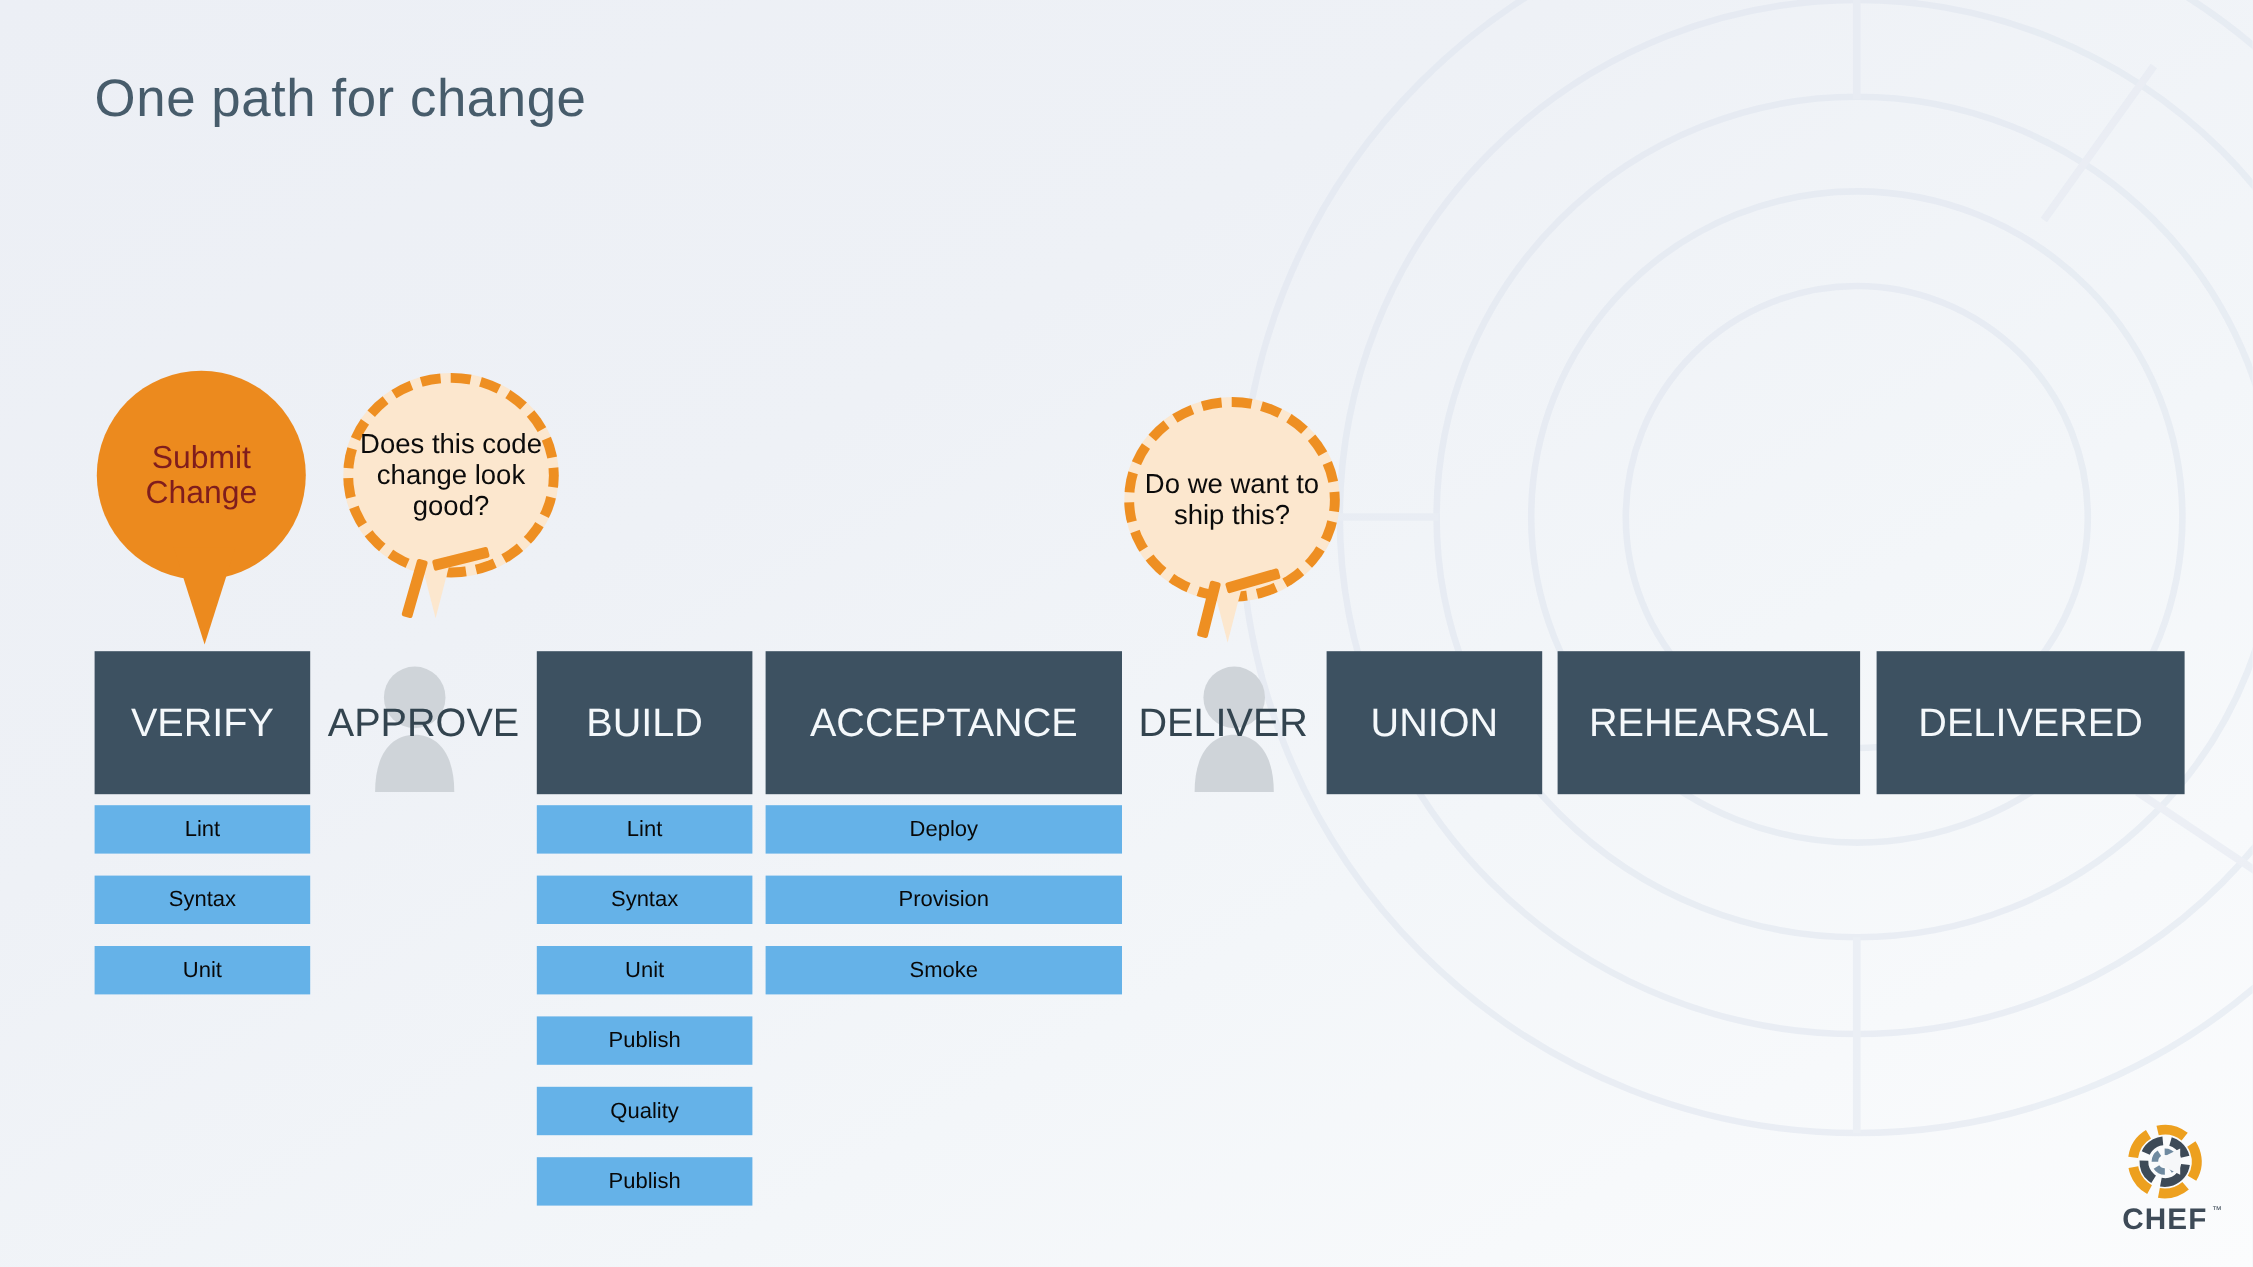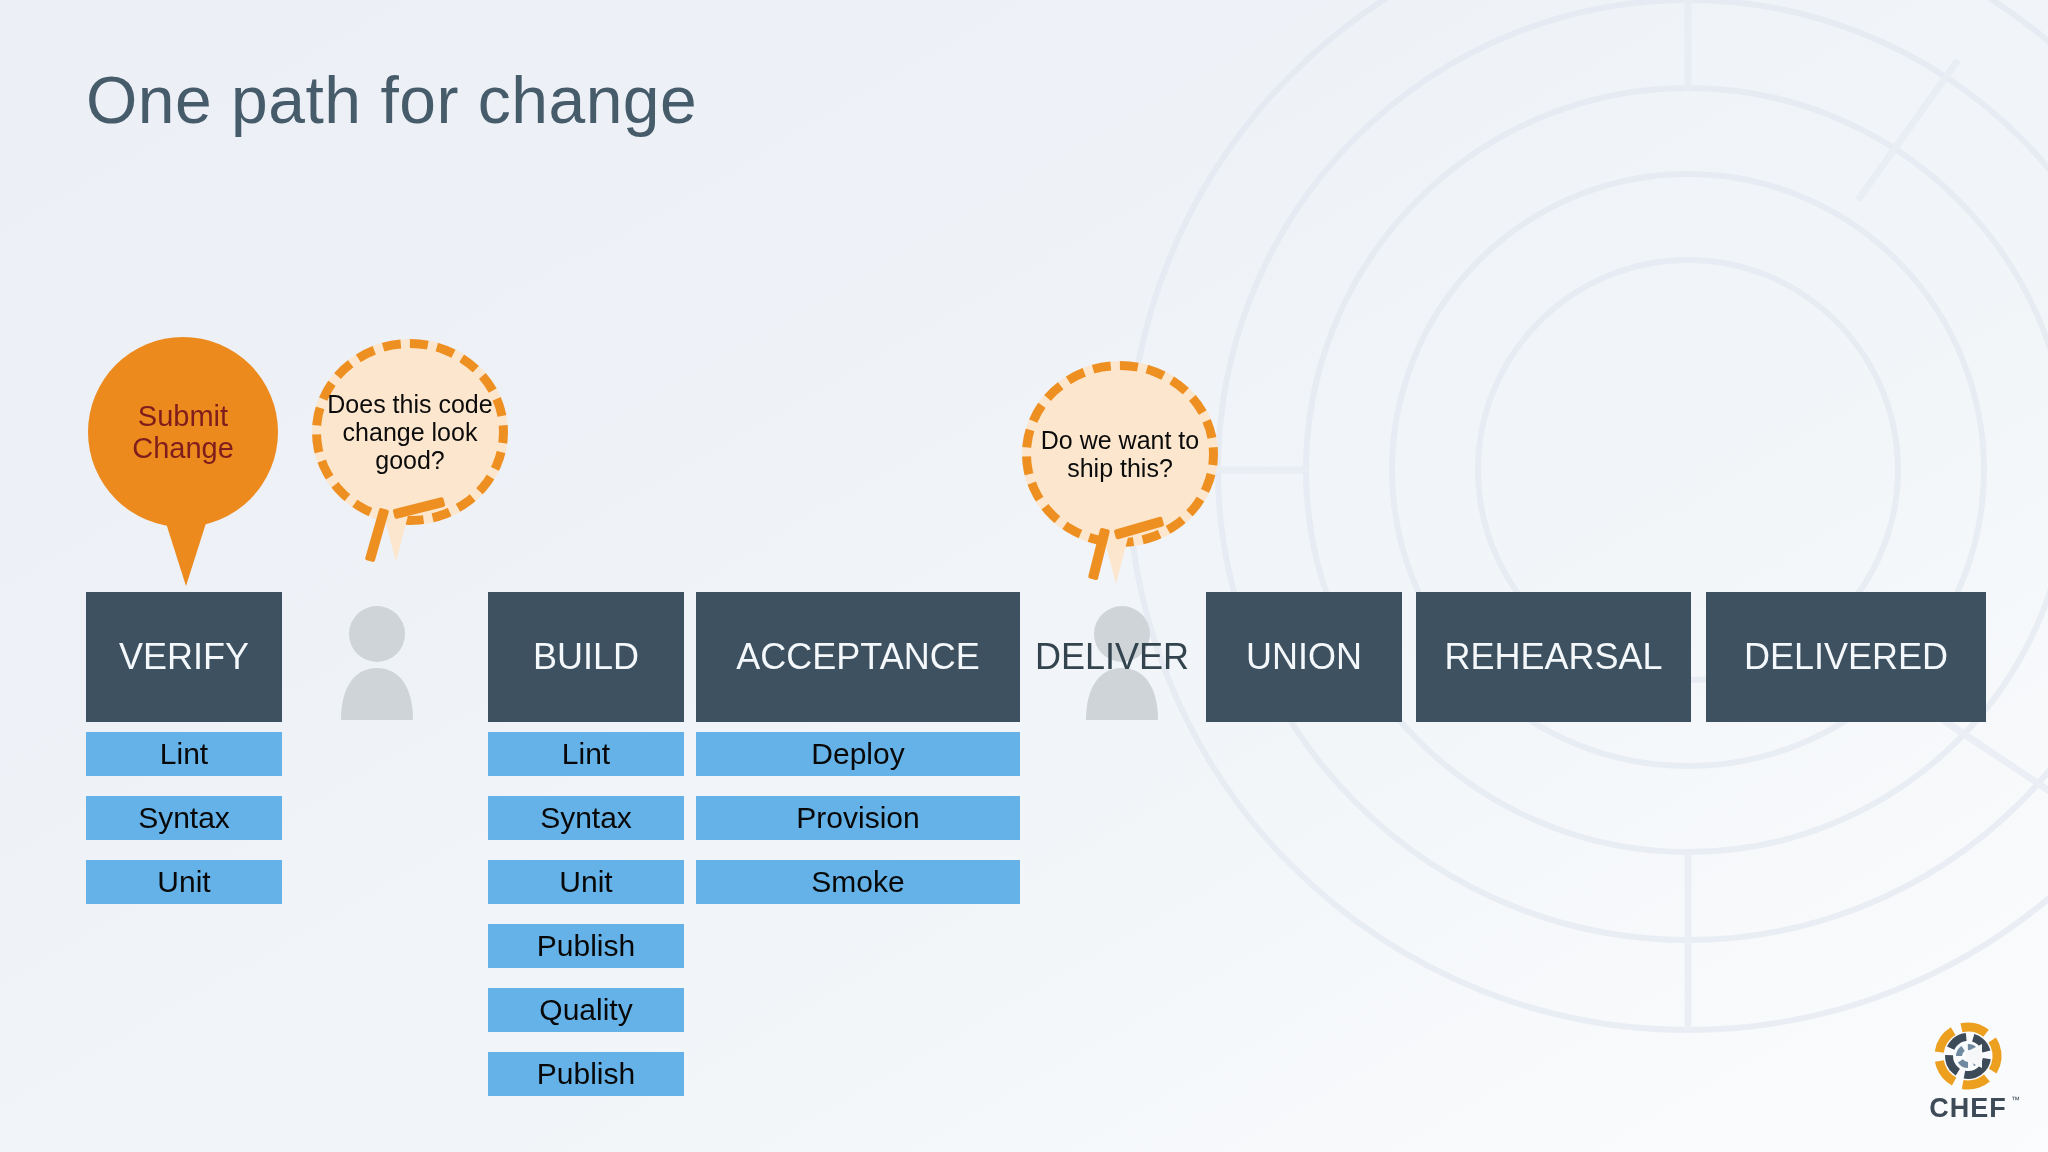--- a/index.html
+++ b/index.html
@@ -33,21 +33,21 @@
     pointer-events: none;
     opacity: 0.55;
   }
   .watermark svg { display: block; width: 100%; height: 100%; }
 
   
   .title {
     position: absolute;
     left: 86px;
     top: 62px;
-    font-size: 66px;
+    font-size: 48px;
     font-weight: 400;
     color: #475c6b;
     letter-spacing: 0.5px;
     white-space: nowrap;
   }
 
   
   .bubble {
     position: absolute;
     box-sizing: border-box;
@@ -167,21 +167,21 @@
   .person-icon svg { display: block; width: 100%; height: 100%; }
 
   
   .chips {
     position: absolute;
     top: 732px;
   }
   .chip {
     background: #65b2e8;
     color: #080808;
-    font-size: 30px;
+    font-size: 20px;
     height: 44px;
     line-height: 44px;
     text-align: center;
     margin-bottom: 20px;
   }
 
   
   .chef-logo {
     position: absolute;
     left: 1916px;
@@ -240,20 +240,23 @@
   <div class="stage-row" id="stage-row">
       <div class="stage boxed" style="left: 86px; width: 196px;">
         <span>VERIFY</span>
       </div>
       <div class="person-icon" style="left: 333px;">
         <svg viewBox="0 0 88 124" xmlns="http://www.w3.org/2000/svg">
           <circle cx="44" cy="38" r="28" fill="#cfd4d9"></circle>
           <path d="M8 124 C8 88 24 72 44 72 C64 72 80 88 80 124 Z" fill="#cfd4d9"></path>
         </svg>
       </div>
+      <div class="stage plain" style="left: 282px; width: 206px;">
+        <span>APPROVE</span>
+      </div>
       <div class="stage boxed" style="left: 488px; width: 196px;">
         <span>BUILD</span>
       </div>
       <div class="stage boxed" style="left: 696px; width: 324px;">
         <span>ACCEPTANCE</span>
       </div>
       <div class="person-icon" style="left: 1078px;">
         <svg viewBox="0 0 88 124" xmlns="http://www.w3.org/2000/svg">
           <circle cx="44" cy="38" r="28" fill="#cfd4d9"></circle>
           <path d="M8 124 C8 88 24 72 44 72 C64 72 80 88 80 124 Z" fill="#cfd4d9"></path>

